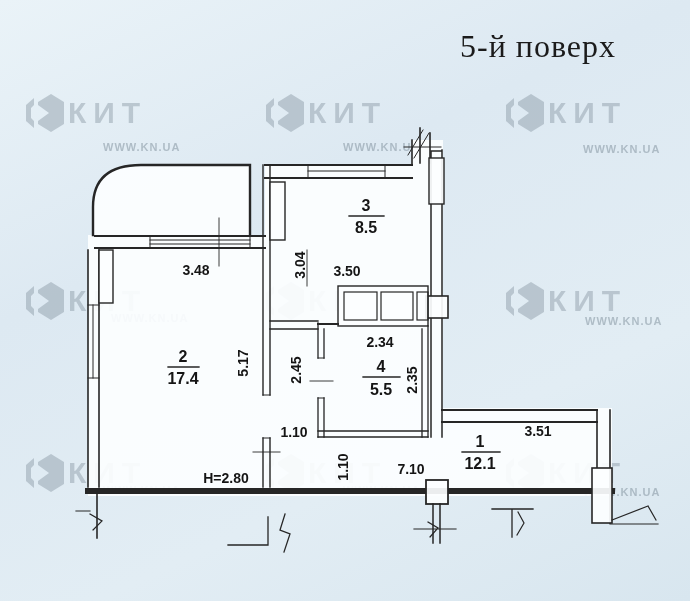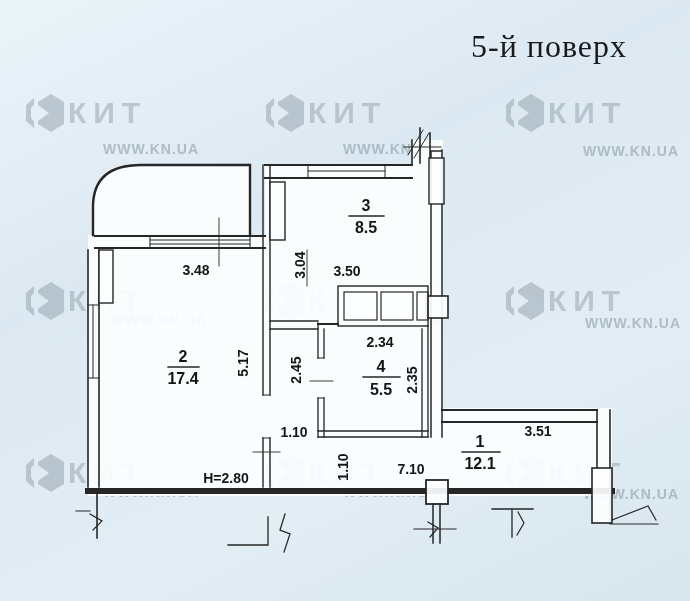--- a/index.html
+++ b/index.html
@@ -2,35 +2,35 @@
 <html><head>
 <meta charset="utf-8">
 <style>
   html,body{margin:0;padding:0;}
   body{
     width:690px;height:601px;position:relative;overflow:hidden;
     background:linear-gradient(155deg,#eaf3f8 0%,#dde9f2 35%,#e2edf4 70%,#d8e6ef 100%);
     font-family:"Liberation Sans",sans-serif;
   }
   .title{
-    position:absolute;left:471px;top:28px;width:220px;
+    position:absolute;left:460px;top:28px;width:220px;
     font-family:"Liberation Serif",serif;font-size:32px;color:#1b1b1b;
     letter-spacing:1px;white-space:nowrap;
   }
   
   .wm{
     position:absolute;display:flex;align-items:center;
     color:rgba(125,140,152,0.42);pointer-events:none;
   }
   .wm .brand{
     font-size:30px;font-weight:600;letter-spacing:7px;
     color:rgba(125,140,152,0.40);
   }
   .wm-url{
-    position:absolute;font-size:14px;font-weight:700;letter-spacing:1px;
+    position:absolute;font-size:11px;font-weight:700;letter-spacing:1px;
     color:rgba(120,136,148,0.48);pointer-events:none;white-space:nowrap;
   }
   svg text{
     font-family:"Liberation Sans",sans-serif;
     fill:#151515;font-weight:600;
   }
   .dim{font-size:14px;}
   .roomnum{font-size:16px;}
   .roomarea{font-size:16px;}
   .plan{position:absolute;left:0;top:0;}

